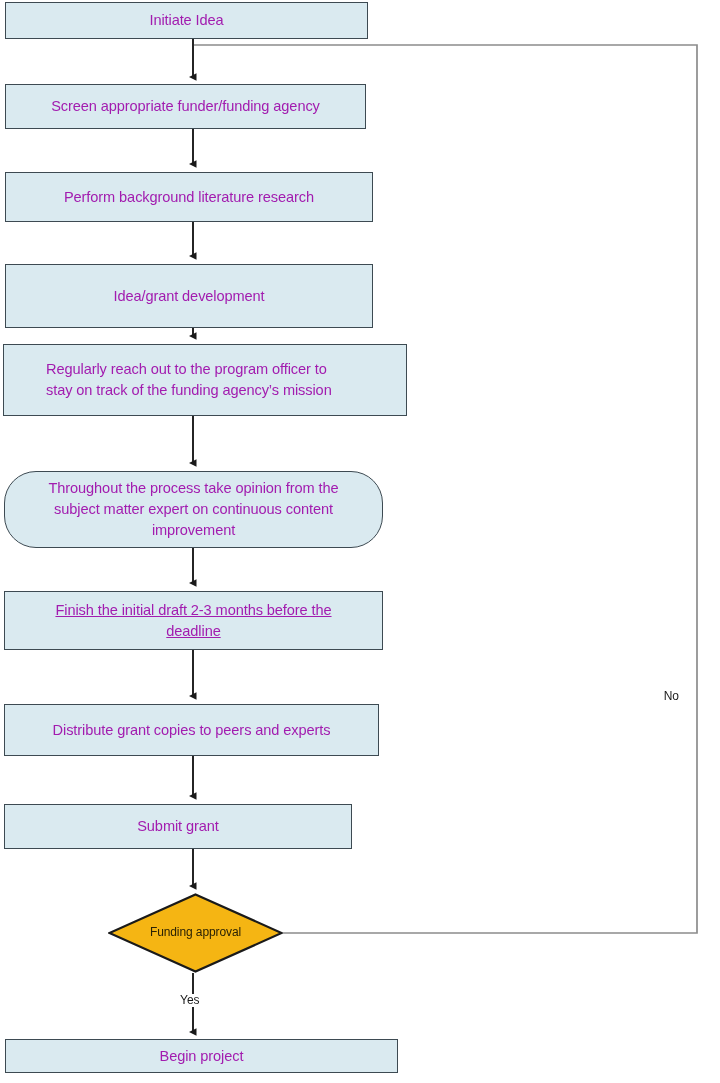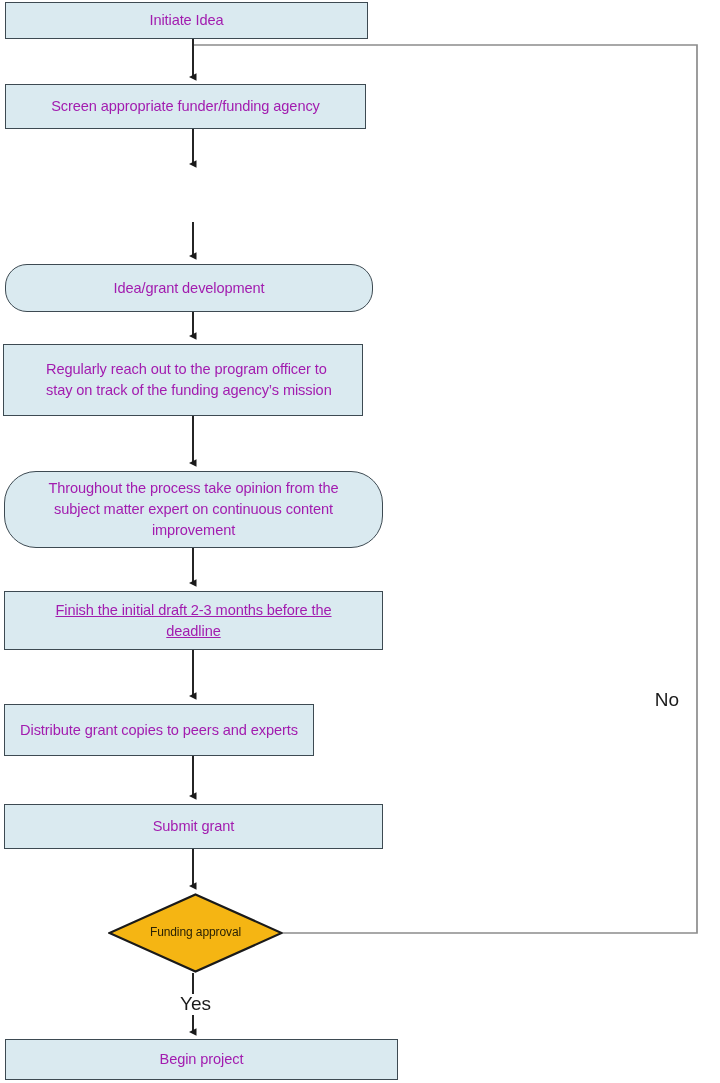--- a/index.html
+++ b/index.html
@@ -57,21 +57,21 @@
   .diamond-shape {
     position: absolute;
     left: 0;
     top: 0;
     width: 100%;
     height: 100%;
     z-index: -1;
   }
   .edge-label {
     position: absolute;
-    font-size: 19px;
+    font-size: 12px;
     color: #1a1a1a;
     background: #ffffff;
     padding: 0 2px;
     line-height: 1.1;
     white-space: nowrap;
   }
 </style>
 </head>
 <body>
 
@@ -104,57 +104,60 @@
   </svg>
 
   <div class="node process" style="left:5px; top:2px; width:363px; height:37px;">
     <span class="node-text">Initiate Idea</span>
   </div>
 
   <div class="node process" style="left:5px; top:84px; width:361px; height:45px;">
     <span class="node-text">Screen appropriate funder/funding agency</span>
   </div>
 
+  <div class="node process" style="left:5px; top:172px; width:368px; height:50px;">
+    <span class="node-text">Perform background literature research</span>
+  </div>
 
-  <div class="node process" style="left:5px; top:264px; width:368px; height:48px;border-radius:22px;">
+  <div class="node process" style="left:5px; top:264px; width:368px; height:64px;">
     <span class="node-text">Idea/grant development</span>
   </div>
 
-  <div class="node process" style="left:3px; top:344px; width:360px; height:72px; justify-content:flex-start;padding-left:38px;">
+  <div class="node process" style="left:3px; top:344px; width:404px; height:72px; justify-content:flex-start;padding-left:38px;">
     <span class="node-text" style="text-align:left; padding-left:4px;">Regularly reach out to the program officer to
 stay on track of the funding agency’s mission</span>
   </div>
 
   <div class="node process" style="left:4px; top:471px; width:379px; height:77px;border-radius:32px;">
     <span class="node-text">Throughout the process take opinion from the
 subject matter expert on continuous content
 improvement</span>
   </div>
 
   <div class="node process" style="left:4px; top:591px; width:379px; height:59px;text-decoration:underline;">
     <span class="node-text">Finish the initial draft 2-3 months before the
 deadline</span>
   </div>
 
-  <div class="node process" style="left:4px; top:704px; width:310px; height:52px;">
+  <div class="node process" style="left:4px; top:704px; width:375px; height:52px;">
     <span class="node-text">Distribute grant copies to peers and experts</span>
   </div>
 
-  <div class="node process" style="left:4px; top:804px; width:379px; height:45px;">
+  <div class="node process" style="left:4px; top:804px; width:348px; height:45px;">
     <span class="node-text">Submit grant</span>
   </div>
 
   <div class="node decision" style="left:108px; top:893px; width:175px; height:80px;">
     <svg class="diamond-shape" viewBox="0 0 175 80" preserveAspectRatio="none">
       <polygon points="87.5,1.4 173.6,40 87.5,78.6 1.4,40" fill="#f5b513" stroke="#1a1a1a" stroke-width="2.2" stroke-linejoin="miter"></polygon>
     </svg>
     <span class="node-text">Funding approval</span>
   </div>
 
-  <div class="node process" style="left:5px; top:1039px; width:393px; height:41px;">
+  <div class="node process" style="left:5px; top:1039px; width:393px; height:34px;">
     <span class="node-text">Begin project</span>
   </div>
 
   <div class="edge-label" style="left:178px; top:994px;">Yes</div>
 
   <div class="edge-label" style="left:681px; top:690px; transform:translateX(-100%);">No</div>
 
 </div>
 
 </body></html>

